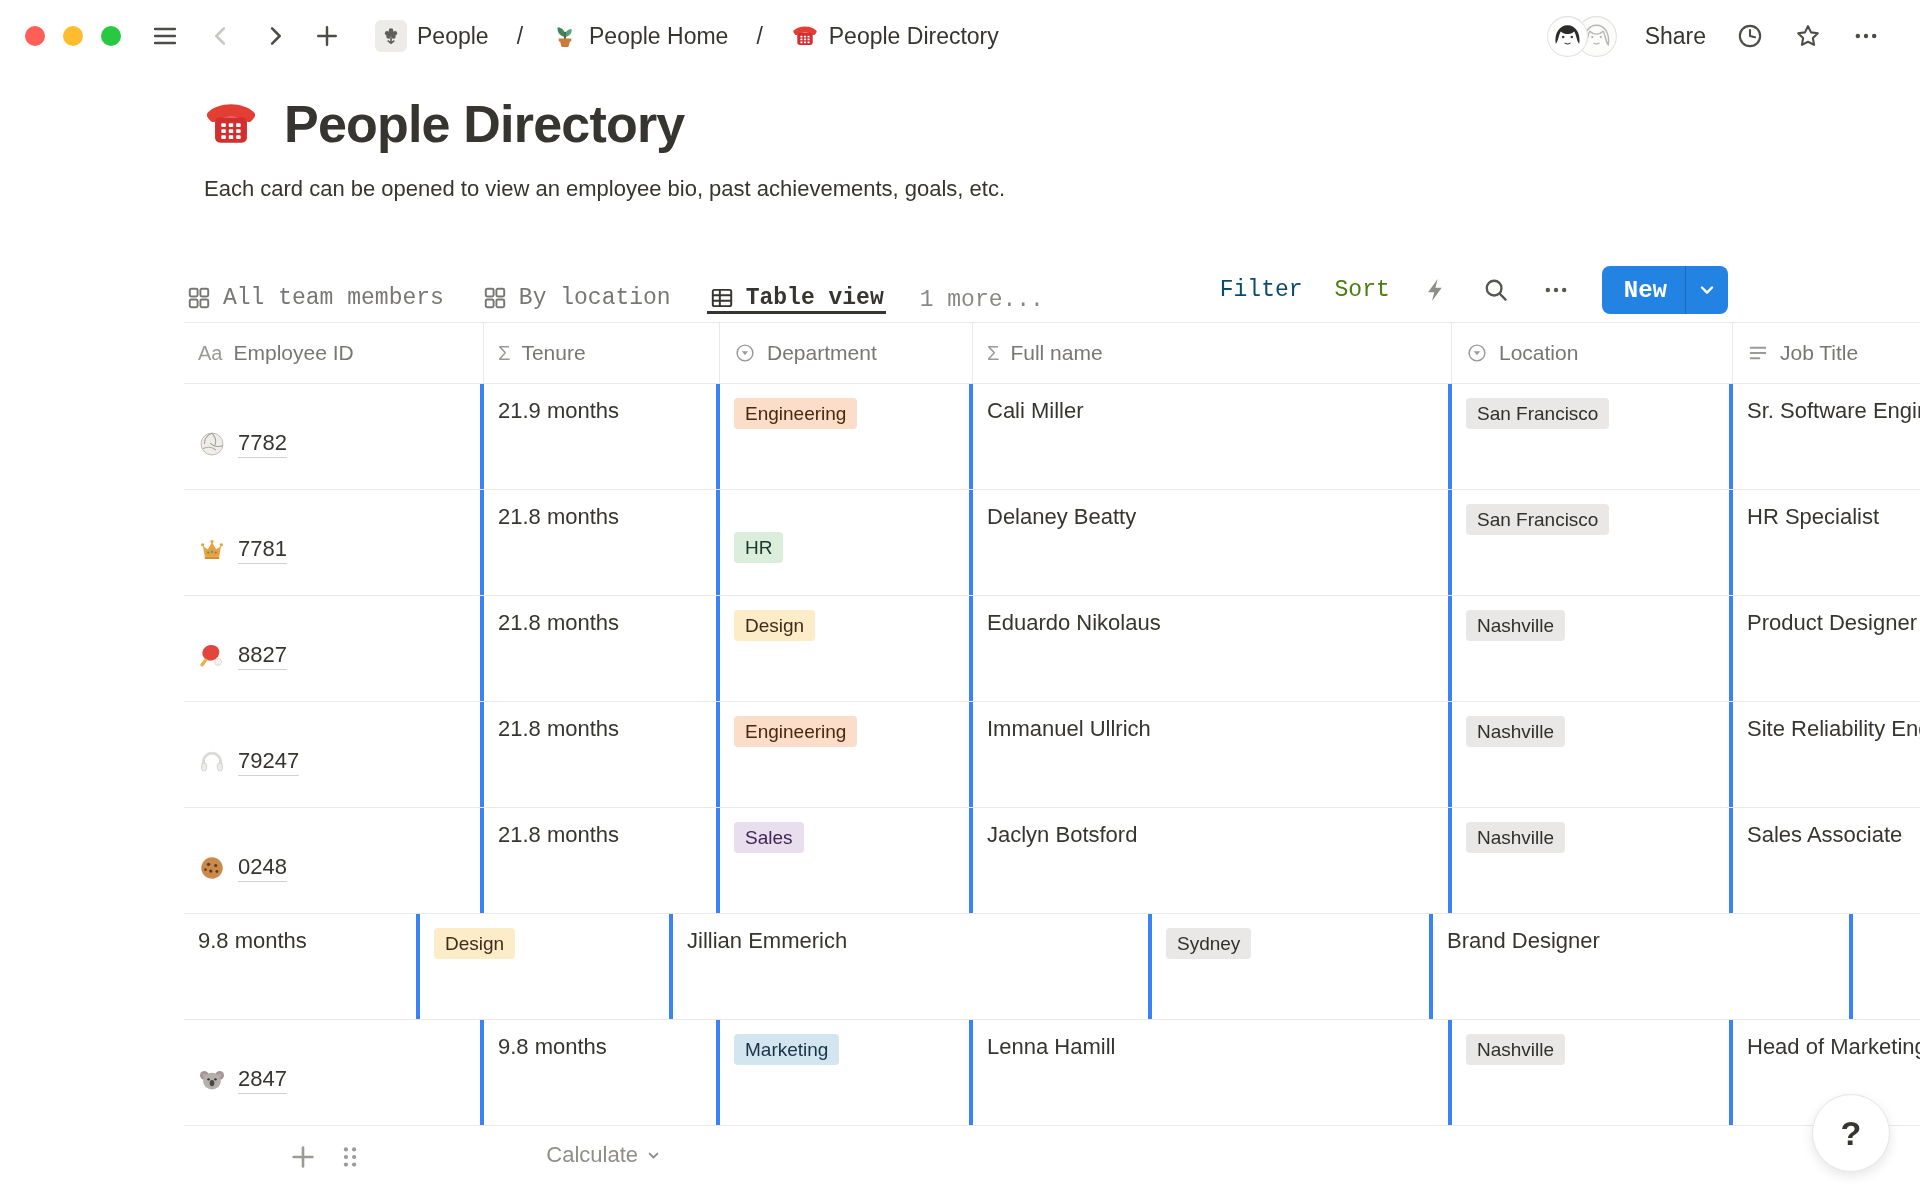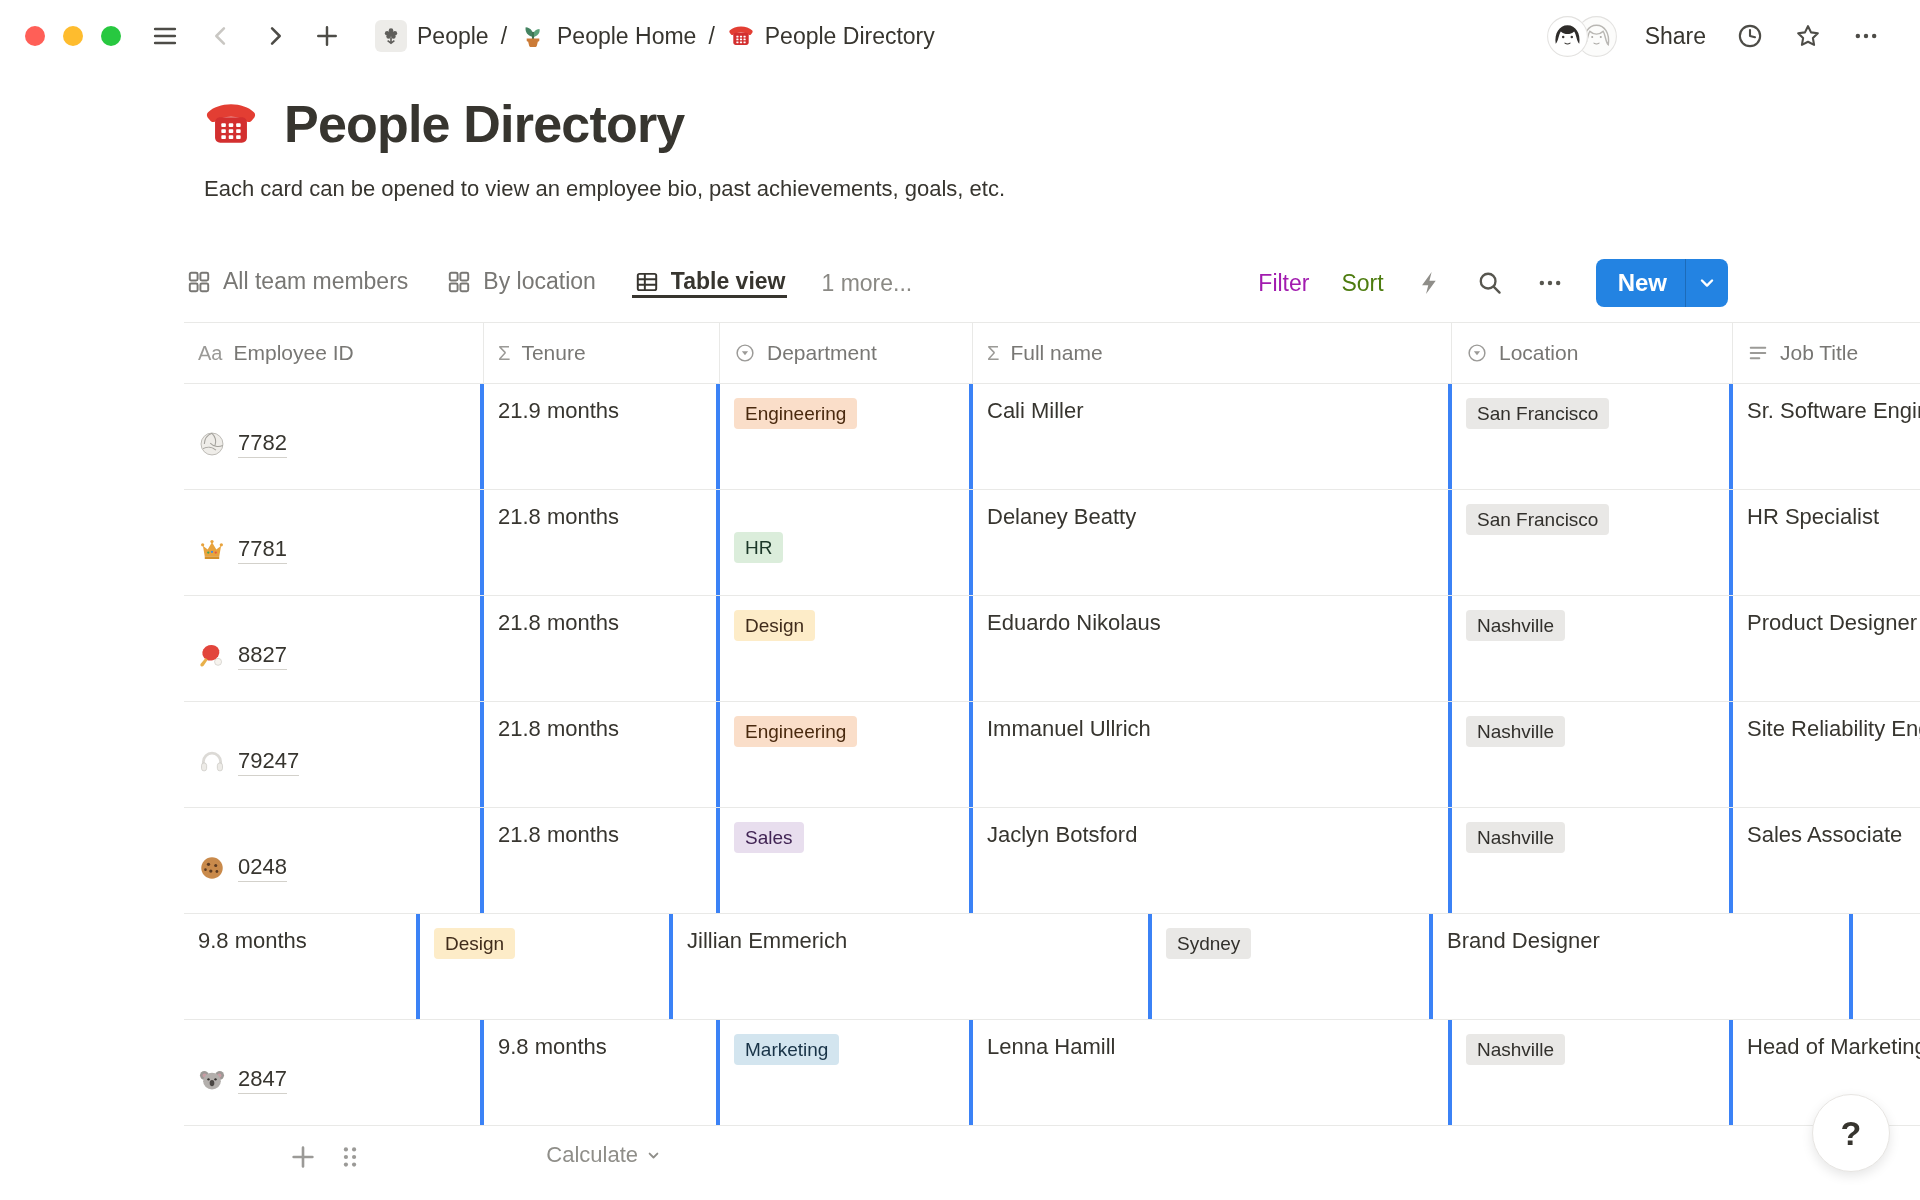--- a/index.html
+++ b/index.html
@@ -8,21 +8,21 @@
 
   
   .topbar { height:72px; display:flex; align-items:center; padding:0 40px 0 25px; }
   .traffic { display:flex; gap:18px; margin-right:30px; }
   .light { width:20px; height:20px; border-radius:50%; cursor:pointer; }
   .icon { display:inline-flex; align-items:center; justify-content:center; }
   .icon svg { width:100%; height:100%; }
   .tb-icon { width:28px; height:28px; color:#4D4C47; cursor:pointer; }
   .tb-icon.disabled { color:#C9C7C3; }
   .topbar .gap { margin-right:28px; }
-  .breadcrumb { display:flex; align-items:center; gap:10px; font-size:23px; font-weight:500; margin-left:6px; }
+  .breadcrumb { display:flex; align-items:center; gap:26px; font-size:23px; font-weight:500; margin-left:6px; }
   .crumb { display:flex; align-items:center; gap:10px; cursor:pointer; }
   .crumb-box { width:32px; height:32px; border-radius:6px; background:#EDECE9; color:#5F5E5B; }
   .crumb-box svg { width:22px; height:22px; }
   .crumb-emoji { width:28px; height:28px; }
   .crumb-sep { color:#37352F; font-weight:400; margin:0 2px; }
   .topbar-right { margin-left:auto; display:flex; align-items:center; gap:30px; }
   .avatars { display:flex; margin-right:-2px; }
   .avatar { width:41px; height:41px; border-radius:50%; background:#fff; cursor:pointer; }
   .avatar svg { width:100%; height:100%; }
   .avatar + .avatar { margin-left:-12px; z-index:0; }
@@ -30,31 +30,31 @@
   .share { font-size:23px; color:#37352F; cursor:pointer; }
 
   
   .title-row { display:flex; align-items:center; gap:24px; margin:22px 0 0 202px; }
   .page-emoji { width:58px; height:58px; cursor:pointer; }
   .page-title { font-size:52px; font-weight:700; letter-spacing:-0.8px; color:#37352F; }
   .page-desc { margin:22px 0 0 204px; font-size:22px; color:#37352F; }
 
   
   .toolbar { margin:50px 0 0 184px; width:1544px; height:62px;
-    display:flex; align-items:center; justify-content:space-between; }
+    display:flex; align-items:flex-end; justify-content:space-between;font-family:Liberation Mono, monospace; }
   .tabs { display:flex; align-items:stretch; gap:34px; }
   .tab { display:flex; align-items:center; gap:11px; font-size:23px; font-weight:500;
     color:#787774; border-bottom:3px solid transparent; padding:0 2px; cursor:pointer; }
   .tab .icon { width:26px; height:26px; color:#787774; }
   .tab.active { color:#37352F; font-weight:600; border-bottom-color:#37352F; }
   .tab.active .icon { color:#37352F; }
   .more-tabs { display:flex; align-items:center; font-size:23px; color:#8A8984; cursor:pointer; }
   .controls { display:flex; align-items:center; gap:32px; }
   .ctl-text { font-size:23px; font-weight:500; cursor:pointer; }
-  .filter { color:#a21caf; }
+  .filter { color:#0c4a6e; }
   .sort { color:#4d7c0f; }
   .ctl-icon { width:28px; height:28px; color:#8F8E89; cursor:pointer; }
   .ctl-icon.dark { color:#57564F; }
   .new-btn { display:flex; align-items:stretch; background:#2383E2; border-radius:8px;
     height:48px; align-self:center; color:#fff; cursor:pointer; overflow:hidden; }
   .new-btn-main { display:flex; align-items:center; padding:0 18px 0 22px;
     font-size:24px; font-weight:600; }
   .new-btn-divider { width:1px; background:rgba(0,0,0,0.18); }
   .new-btn-caret { width:42px; display:flex; align-items:center; justify-content:center; }
   .new-btn-caret .icon { width:22px; height:22px; color:#fff; }

